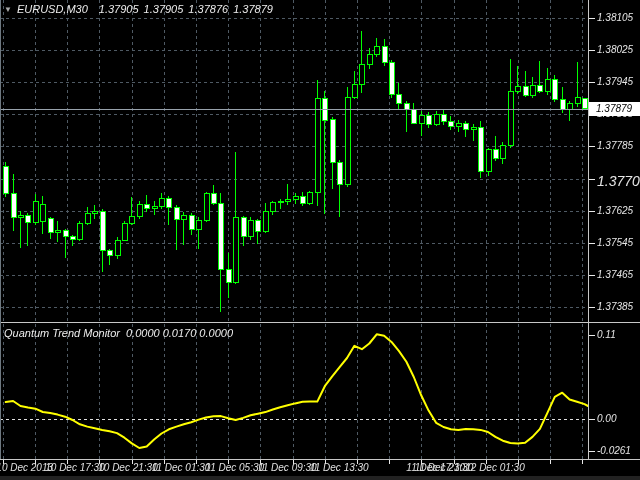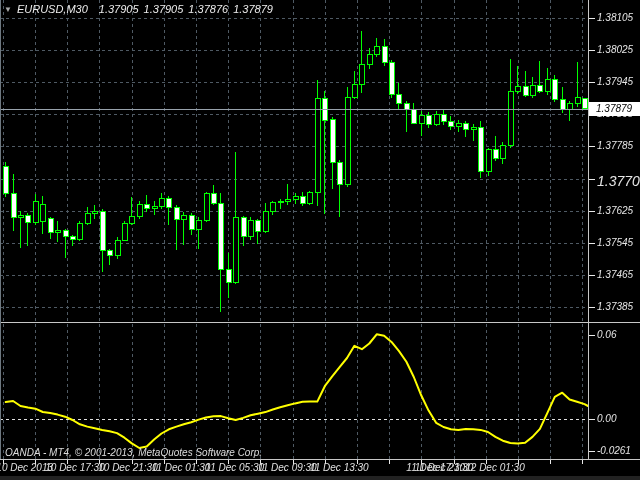--- a/index.html
+++ b/index.html
@@ -277,39 +277,41 @@
         <line x1="518.5" y1="460" x2="518.5" y2="464"></line>
         <line x1="550.7" y1="460" x2="550.7" y2="464"></line>
         <line x1="582.9" y1="460" x2="582.9" y2="464"></line>
       </g>
     </svg>
 
   <div class="hdr">
     <span class="tri">▼</span><span class="sym">EURUSD,M30</span><span class="q">1.37905</span><span class="q">1.37905</span><span class="q">1.37876</span><span class="q">1.37879</span>
   </div>
 
-
-  <div id="footer">OANDA - MT4, © 2001-2013, MetaQuotes Software Corp.</div>
+  <div id="ind-hdr">
+    <span class="nm">Quantum Trend Monitor</span><span>0.0000 0.0170 0.0000</span>
+  </div>
+
 
   <div id="ptag">1.37879</div>
 
   <div id="price-labels">
       <div style="position: absolute; left: 597px; top: 12px; font-size: 10px; color: rgb(230, 230, 230); white-space: nowrap;">1.38105</div>
       <div style="position: absolute; left: 597px; top: 44px; font-size: 10px; color: rgb(230, 230, 230); white-space: nowrap;">1.38025</div>
       <div style="position: absolute; left: 597px; top: 76px; font-size: 10px; color: rgb(230, 230, 230); white-space: nowrap;">1.37945</div>
       <div style="position: absolute; left: 597px; top: 108px; font-size: 10px; color: rgb(230, 230, 230); white-space: nowrap;">1.37865</div>
       <div style="position: absolute; left: 597px; top: 140px; font-size: 10px; color: rgb(230, 230, 230); white-space: nowrap;">1.37785</div>
       <div style="position: absolute; left: 597px; top: 173px; font-size: 14px; color: rgb(230, 230, 230); white-space: nowrap;">1.37705</div>
       <div style="position: absolute; left: 597px; top: 205px; font-size: 10px; color: rgb(230, 230, 230); white-space: nowrap;">1.37625</div>
       <div style="position: absolute; left: 597px; top: 237px; font-size: 10px; color: rgb(230, 230, 230); white-space: nowrap;">1.37545</div>
       <div style="position: absolute; left: 597px; top: 269px; font-size: 10px; color: rgb(230, 230, 230); white-space: nowrap;">1.37465</div>
       <div style="position: absolute; left: 597px; top: 301px; font-size: 10px; color: rgb(230, 230, 230); white-space: nowrap;">1.37385</div>
     </div>
   <div id="ind-labels">
-      <div style="position: absolute; left: 597px; top: 329px; font-size: 10px; color: rgb(230, 230, 230); white-space: nowrap;">0.06</div>
+      <div style="position: absolute; left: 597px; top: 329px; font-size: 10px; color: rgb(230, 230, 230); white-space: nowrap;">0.11</div>
       <div style="position: absolute; left: 597px; top: 413px; font-size: 10px; color: rgb(230, 230, 230); white-space: nowrap;">0.00</div>
       <div style="position: absolute; left: 597px; top: 445px; font-size: 10px; color: rgb(230, 230, 230); white-space: nowrap;">-0.0261</div>
     </div>
   <div id="time-labels">
       <div class="tlabel" style="left: -20.3px; top: 462px;">10 Dec 2013</div>
       <div class="tlabel" style="left: 30px; top: 462px;">10 Dec 17:30</div>
       <div class="tlabel" style="left: 83px; top: 462px;">10 Dec 21:30</div>
       <div class="tlabel" style="left: 136px; top: 462px;">11 Dec 01:30</div>
       <div class="tlabel" style="left: 189.7px; top: 462px;">11 Dec 05:30</div>
       <div class="tlabel" style="left: 242.3px; top: 462px;">11 Dec 09:30</div>

